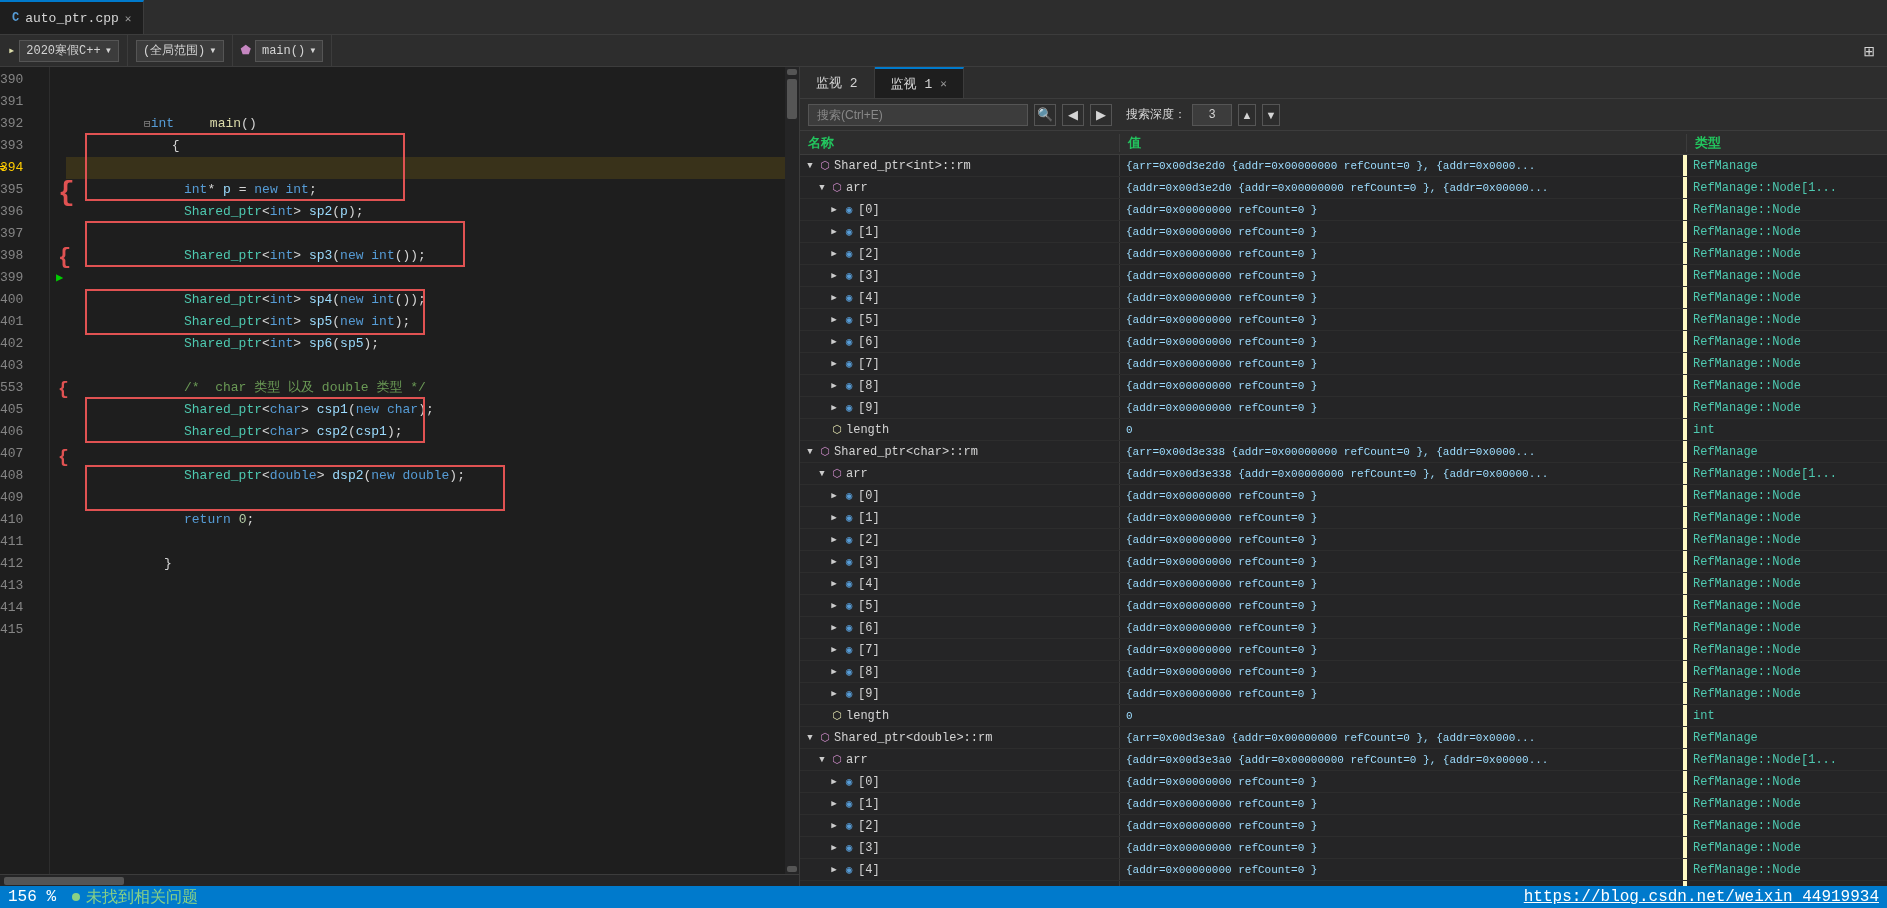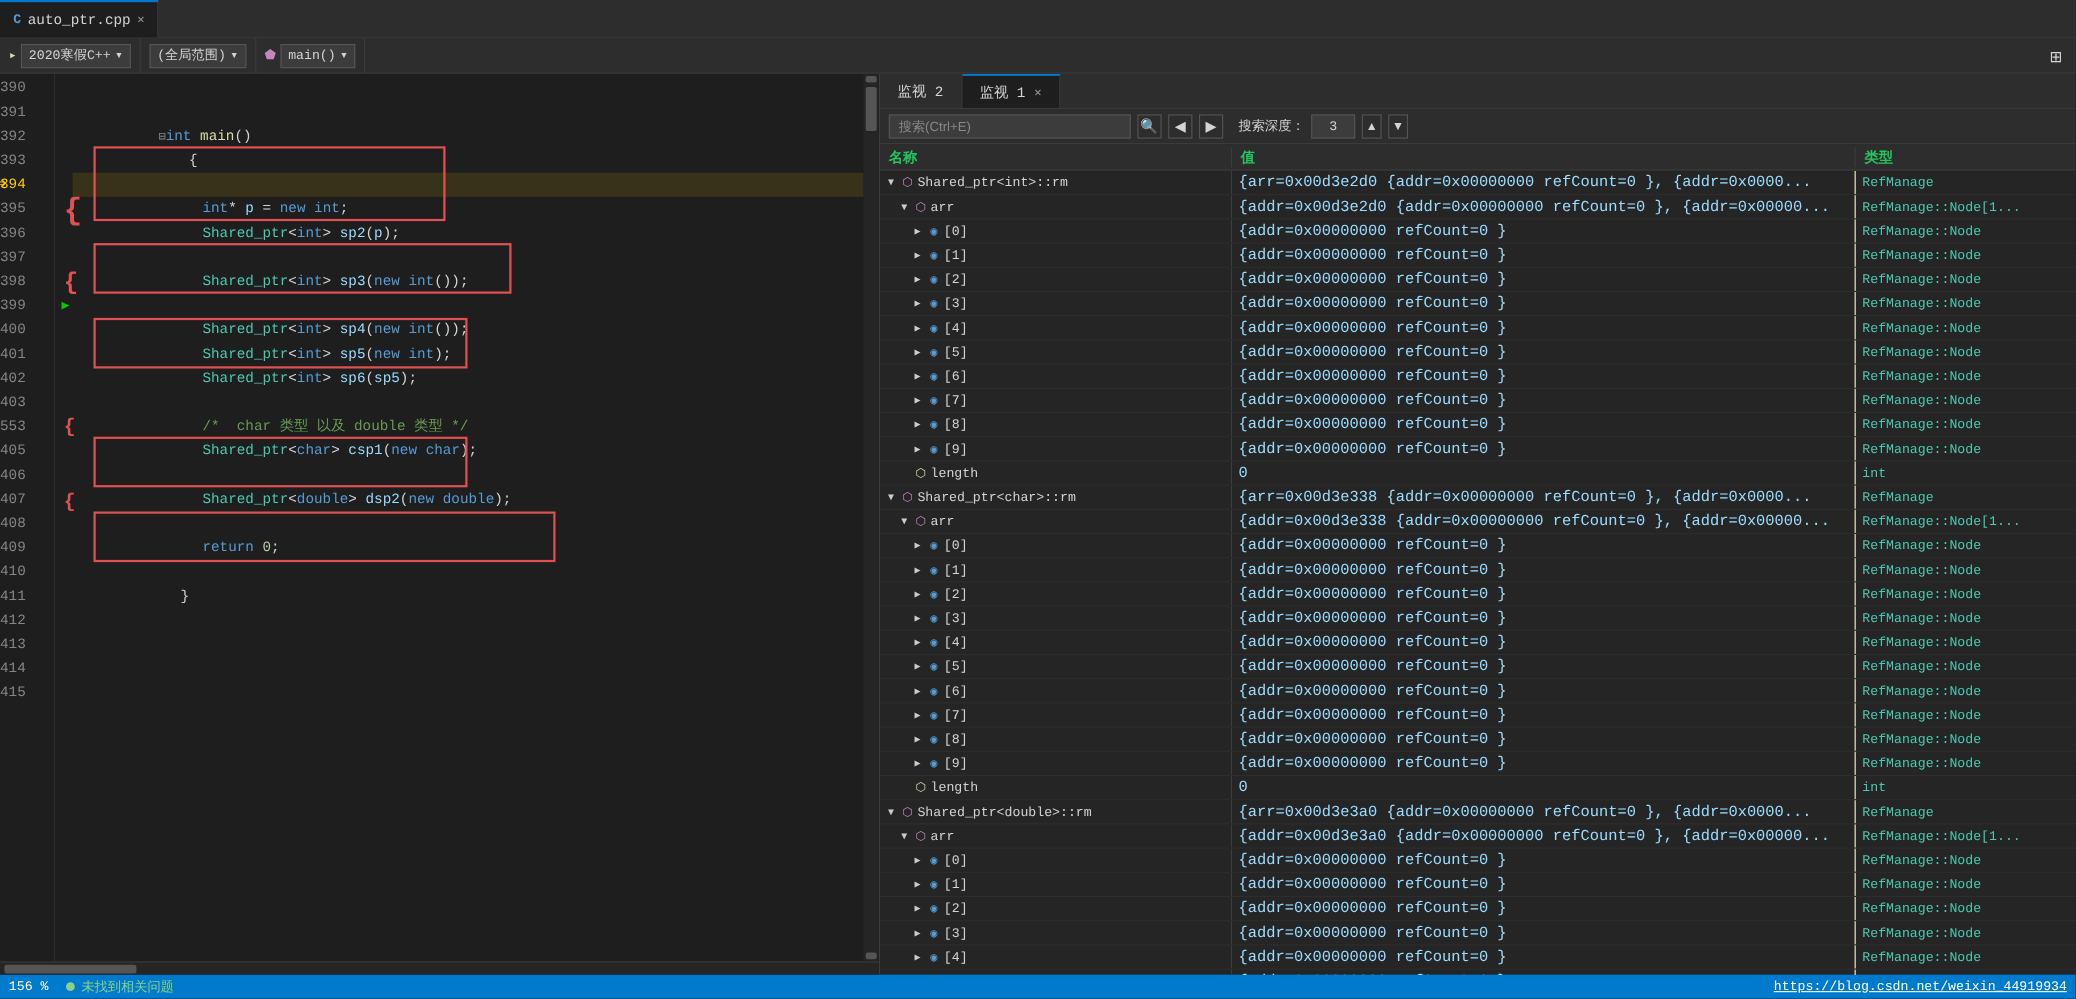--- a/index.html
+++ b/index.html
@@ -137,21 +137,21 @@
       line-height: 22px;
       white-space: pre;
       position: relative;
     }
     .code-line.current {
       background: rgba(255, 255, 255, 0.05);
     }
 
     
     .kw { color: #569cd6; }
-    .fn { color: #dcdcaa; }
+    .fn { color: #dcdcaa; margin-left: 28px; }
     .num { color: #b5cea8; }
     .cm { color: #6a9955; }
     .type { color: #4ec9b0; }
     .op { color: #d4d4d4; }
     .punct { color: #d4d4d4; }
     .id { color: #9cdcfe; }
 
     
     .red-box {
       position: absolute;
@@ -327,28 +327,28 @@
       height: 100%;
       display: flex;
       align-items: center;
       overflow: hidden;
       white-space: nowrap;
       gap: 2px;
     }
     .wr-value {
       flex: 1;
       padding-left: 6px;
-      border-right: 1px solid #fef9c3;
+      border-right: 4px solid #fef9c3;
       height: 100%;
       display: flex;
       align-items: center;
       overflow: hidden;
       white-space: nowrap;
       color: #9cdcfe;
-      font-size: 14px;
+      font-size: 11px;
     }
     .wr-type {
       width: 200px;
       padding-left: 6px;
       height: 100%;
       display: flex;
       align-items: center;
       overflow: hidden;
       white-space: nowrap;
       color: #4ec9b0;
@@ -385,21 +385,21 @@
     .indent-1 { padding-left: 16px; }
     .indent-2 { padding-left: 28px; }
 
     
     .bottom-bar {
       display: flex;
       align-items: center;
       height: 22px;
       background: #007acc;
       color: #fff;
-      font-size: 12px;
+      font-size: 16px;
       padding: 0 8px;
       gap: 16px;
       flex-shrink: 0;
     }
     .bottom-right {
       margin-left: auto;
       display: flex;
       gap: 16px;
     }
 
@@ -554,20 +554,23 @@
         <div class="code-line">&nbsp;</div>
 
         <div class="code-line">
           <span style="padding-left:40px;"><span class="cm">/*  char 类型 以及 double 类型 */</span></span>
         </div>
 
         <div class="code-line">
           <span style="padding-left:40px;"><span class="type">Shared_ptr</span><span class="punct">&lt;</span><span class="kw">char</span><span class="punct">&gt;</span> <span class="id">csp1</span><span class="punct">(</span><span class="kw">new</span> <span class="kw">char</span><span class="punct">);</span></span>
         </div>
 
+        <div class="code-line">
+          <span style="padding-left:40px;"><span class="type">Shared_ptr</span><span class="punct">&lt;</span><span class="kw">char</span><span class="punct">&gt;</span> <span class="id">csp2</span><span class="punct">(</span><span class="id">csp1</span><span class="punct">);</span></span>
+        </div>
 
         <div class="code-line">&nbsp;</div>
 
 
         <div class="code-line">
           <span style="padding-left:40px;"><span class="type">Shared_ptr</span><span class="punct">&lt;</span><span class="kw">double</span><span class="punct">&gt;</span> <span class="id">dsp2</span><span class="punct">(</span><span class="kw">new</span> <span class="kw">double</span><span class="punct">);</span></span>
         </div>
 
         <div class="code-line">&nbsp;</div>
 

